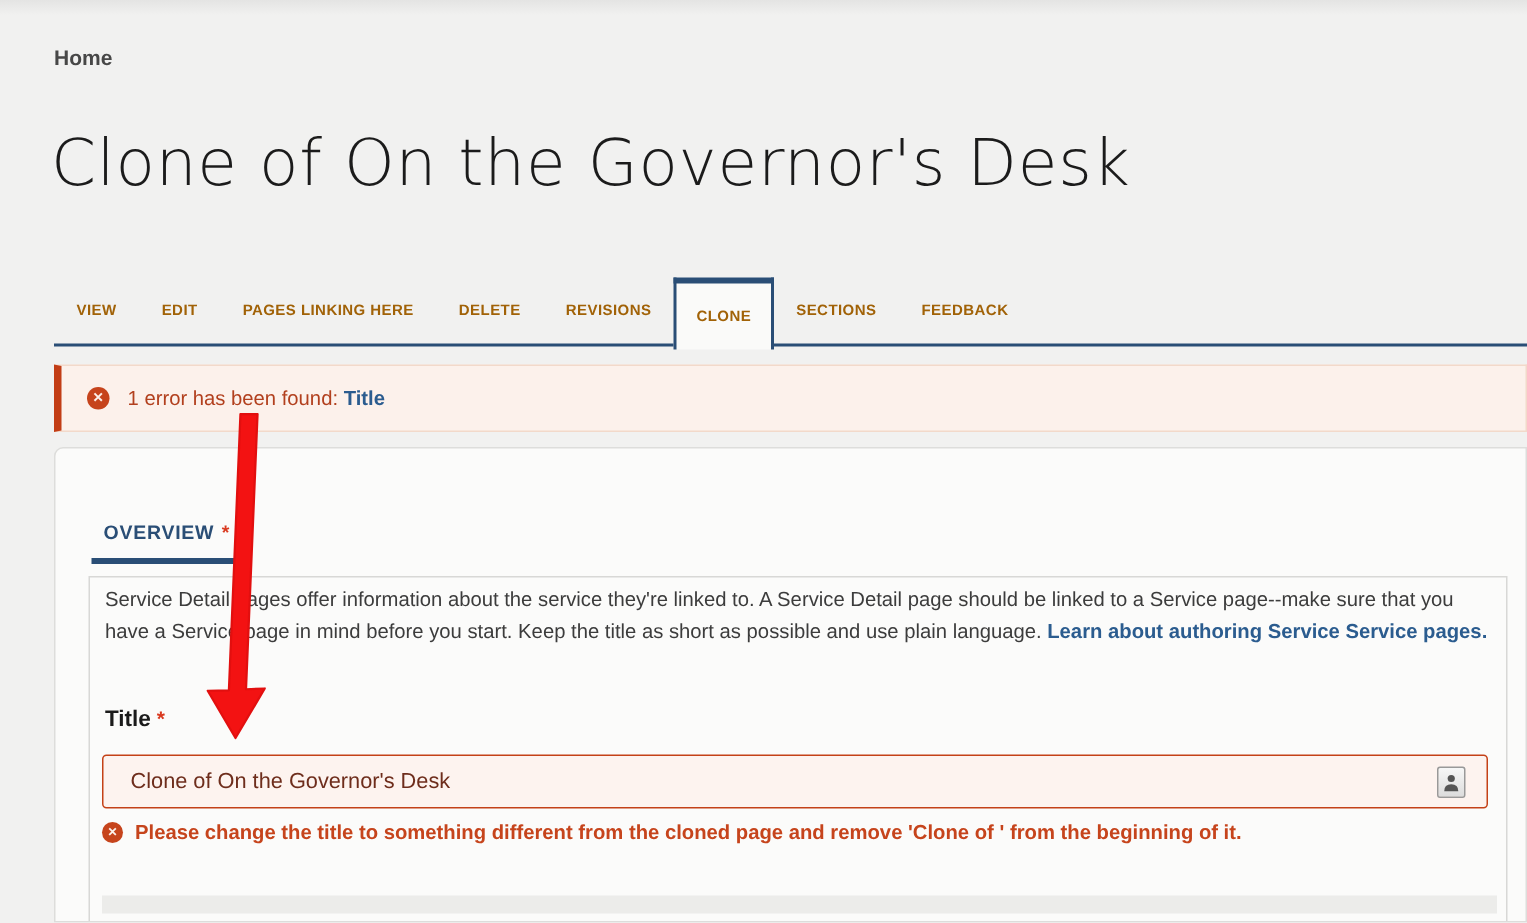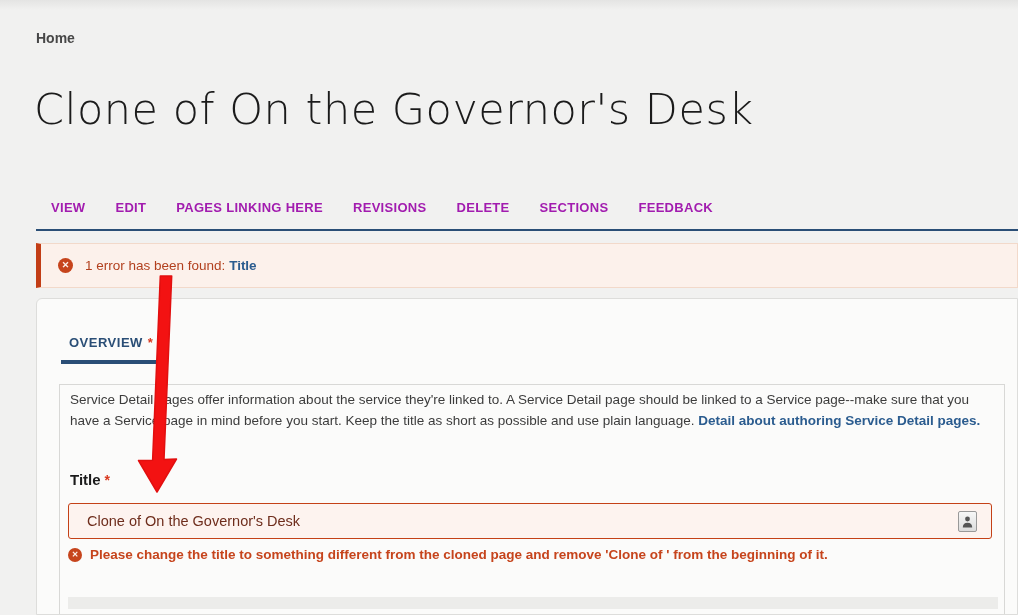--- a/index.html
+++ b/index.html
@@ -27,22 +27,22 @@
     color: #1b1b1b; white-space: nowrap;
   }
   
   .tabs {
     position: absolute; left: 36px; top: 185px; right: 0;
     height: 46px; display: flex; align-items: stretch;
     border-bottom: 2px solid #2a4e76;
   }
   .tab {
     display: flex; align-items: center; padding: 0 15px;
-    font-size: 13px; font-weight: bold; letter-spacing: 0.3px;
-    color: #a21caf; cursor: pointer; white-space: nowrap;
+    font-size: 10px; font-weight: bold; letter-spacing: 0.3px;
+    color: #a16207; cursor: pointer; white-space: nowrap;
   }
   .tab.active {
     position: relative; z-index: 2;
     background: #fafaf9;
     border: 2px solid #2a4e76; border-top-width: 4px; border-bottom: none;
     height: 48px; margin-bottom: -2px; padding: 0 13px;
   }
   
   .alert {
     position: absolute; left: 36px; top: 243px; right: 0; height: 45px;
@@ -57,21 +57,21 @@
     font-size: 9px; font-weight: bold; line-height: 1;
   }
   .alert-text { margin-left: 12px; font-size: 13.5px; color: #b2401e; }
   .alert-text a { color: #2b5c8f; font-weight: bold; text-decoration: none; cursor: pointer; }
   
   .panel {
     position: absolute; left: 36px; top: 298px; right: 0; bottom: 0;
     background: #fbfbfa; border: 1px solid #dddddb;
     border-top-left-radius: 6px; overflow: hidden;
   }
-  .subtabs { position: absolute; left: 24px; top: 32px; display: flex; }
+  .subtabs { position: absolute; left: 24px; top: 44px; display: flex; }
   .subtab {
     padding: 4px 8px 10px; margin-right: 14px;
     font-size: 13px; font-weight: bold; letter-spacing: 0.5px;
     color: #2a4e76; cursor: pointer; white-space: nowrap;
   }
   .subtab .req { color: #d9391f; margin-left: 5px; }
   .subtab.active { border-bottom: 4px solid #2a4e76; }
   .fieldset {
     position: absolute; left: 22px; top: 85px; width: 946px; height: 245px;
     border: 1px solid #d8d8d6;
@@ -121,22 +121,23 @@
 <div class="top-fade"></div>
 
 <a class="breadcrumb">Home</a>
 
 <h1 class="page-title">Clone of On the Governor's Desk</h1>
 
 <div class="tabs">
   <div class="tab">VIEW</div>
   <div class="tab">EDIT</div>
   <div class="tab">PAGES LINKING HERE</div>
+  <div class="tab">DELETE</div>
   <div class="tab">REVISIONS</div>
-  <div class="tab">DELETE</div>
+  <div class="tab active">CLONE</div>
   <div class="tab">SECTIONS</div>
   <div class="tab">FEEDBACK</div>
 </div>
 
 <div class="alert">
   <span class="err-icon">✕</span>
   <span class="alert-text">
     <span>1 error has been found:</span>
     <a>Title</a>
   </span>
@@ -144,21 +145,21 @@
 
 <div class="panel">
   <div class="subtabs">
     <div class="subtab active">
       <span>OVERVIEW</span><span class="req">*</span>
     </div>
   </div>
 
   <div class="fieldset">
     <p class="description">
-      <span>Service Detail pages offer information about the service they're linked to. A Service Detail page should be linked to a Service page--make sure that you have a Service page in mind before you start. Keep the title as short as possible and use plain language. </span><a>Detail about authoring Service Detail pages.</a>
+      <span>Service Detail pages offer information about the service they're linked to. A Service Detail page should be linked to a Service page--make sure that you have a Service page in mind before you start. Keep the title as short as possible and use plain language. </span><a>Learn about authoring Service Service pages.</a>
     </p>
 
     <div class="field-label">
       <span>Title</span><span class="req">*</span>
     </div>
 
     <input class="title-input" type="text" value="Clone of On the Governor's Desk" style="">
 
     <div class="autofill-btn">
       <svg width="11" height="14" viewBox="0 0 11 14">

